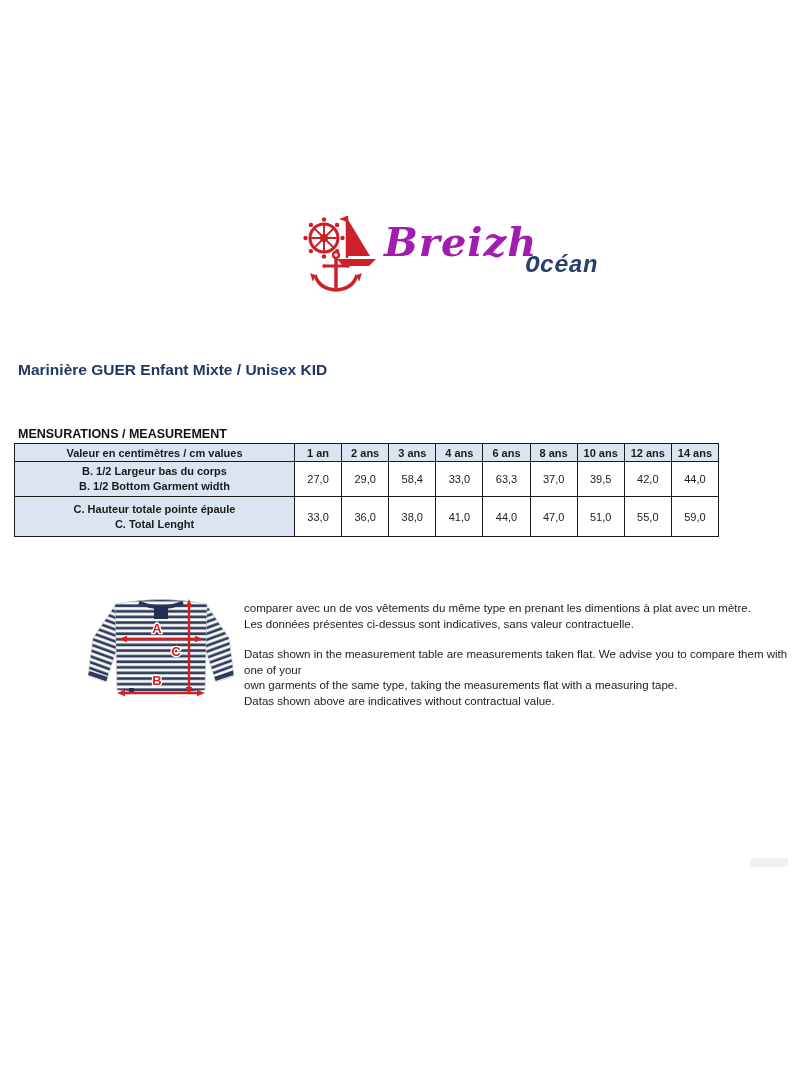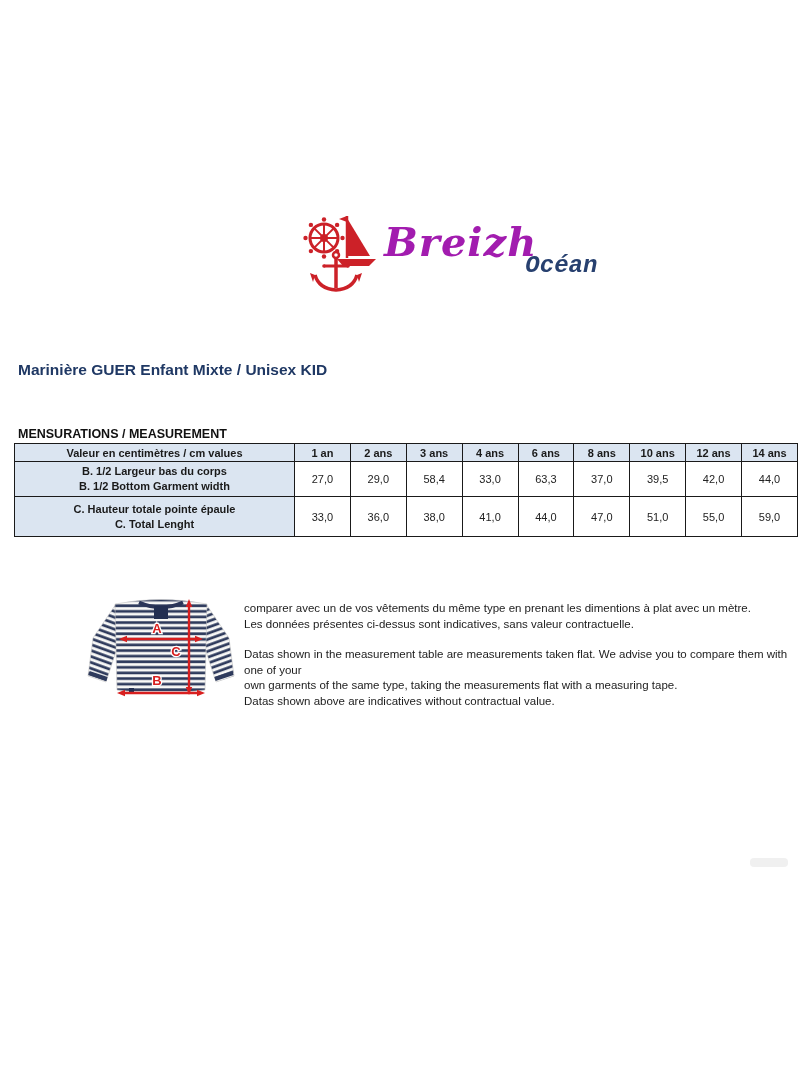--- a/index.html
+++ b/index.html
@@ -34,21 +34,21 @@
   .guide-note { font-size:12px; font-weight:700; color:#111; margin-left:6px; }
   .product-title {
     position:absolute; left:18px; top:361px; font-size:15.5px; font-weight:700; color:#1f3864;
   }
   .section-title {
     position:absolute; left:18px; top:427px; font-size:12.5px; font-weight:700; color:#111;
   }
 
   
   .size-table {
-    position:absolute; left:14px; top:443px; width:784px;
+    position:absolute; left:14px; top:443px; width:705px;
     border-collapse:collapse; table-layout:fixed; font-size:11px;
   }
   .size-table th, .size-table td {
     border:1px solid #1a1a1a; text-align:center; vertical-align:middle; padding:1px 2px;
   }
   .size-table col.label-col { width:280px; }
   .size-table thead th { background:#dbe5f1; font-weight:700; height:15px; font-size:11px; }
   .size-table td.label-cell { background:#dbe5f1; font-weight:700; line-height:1.35; }
   .size-table td.value-cell { background:#ffffff; font-weight:400; color:#222; }
   .size-table tbody tr:nth-child(1) td { height:32px; }

